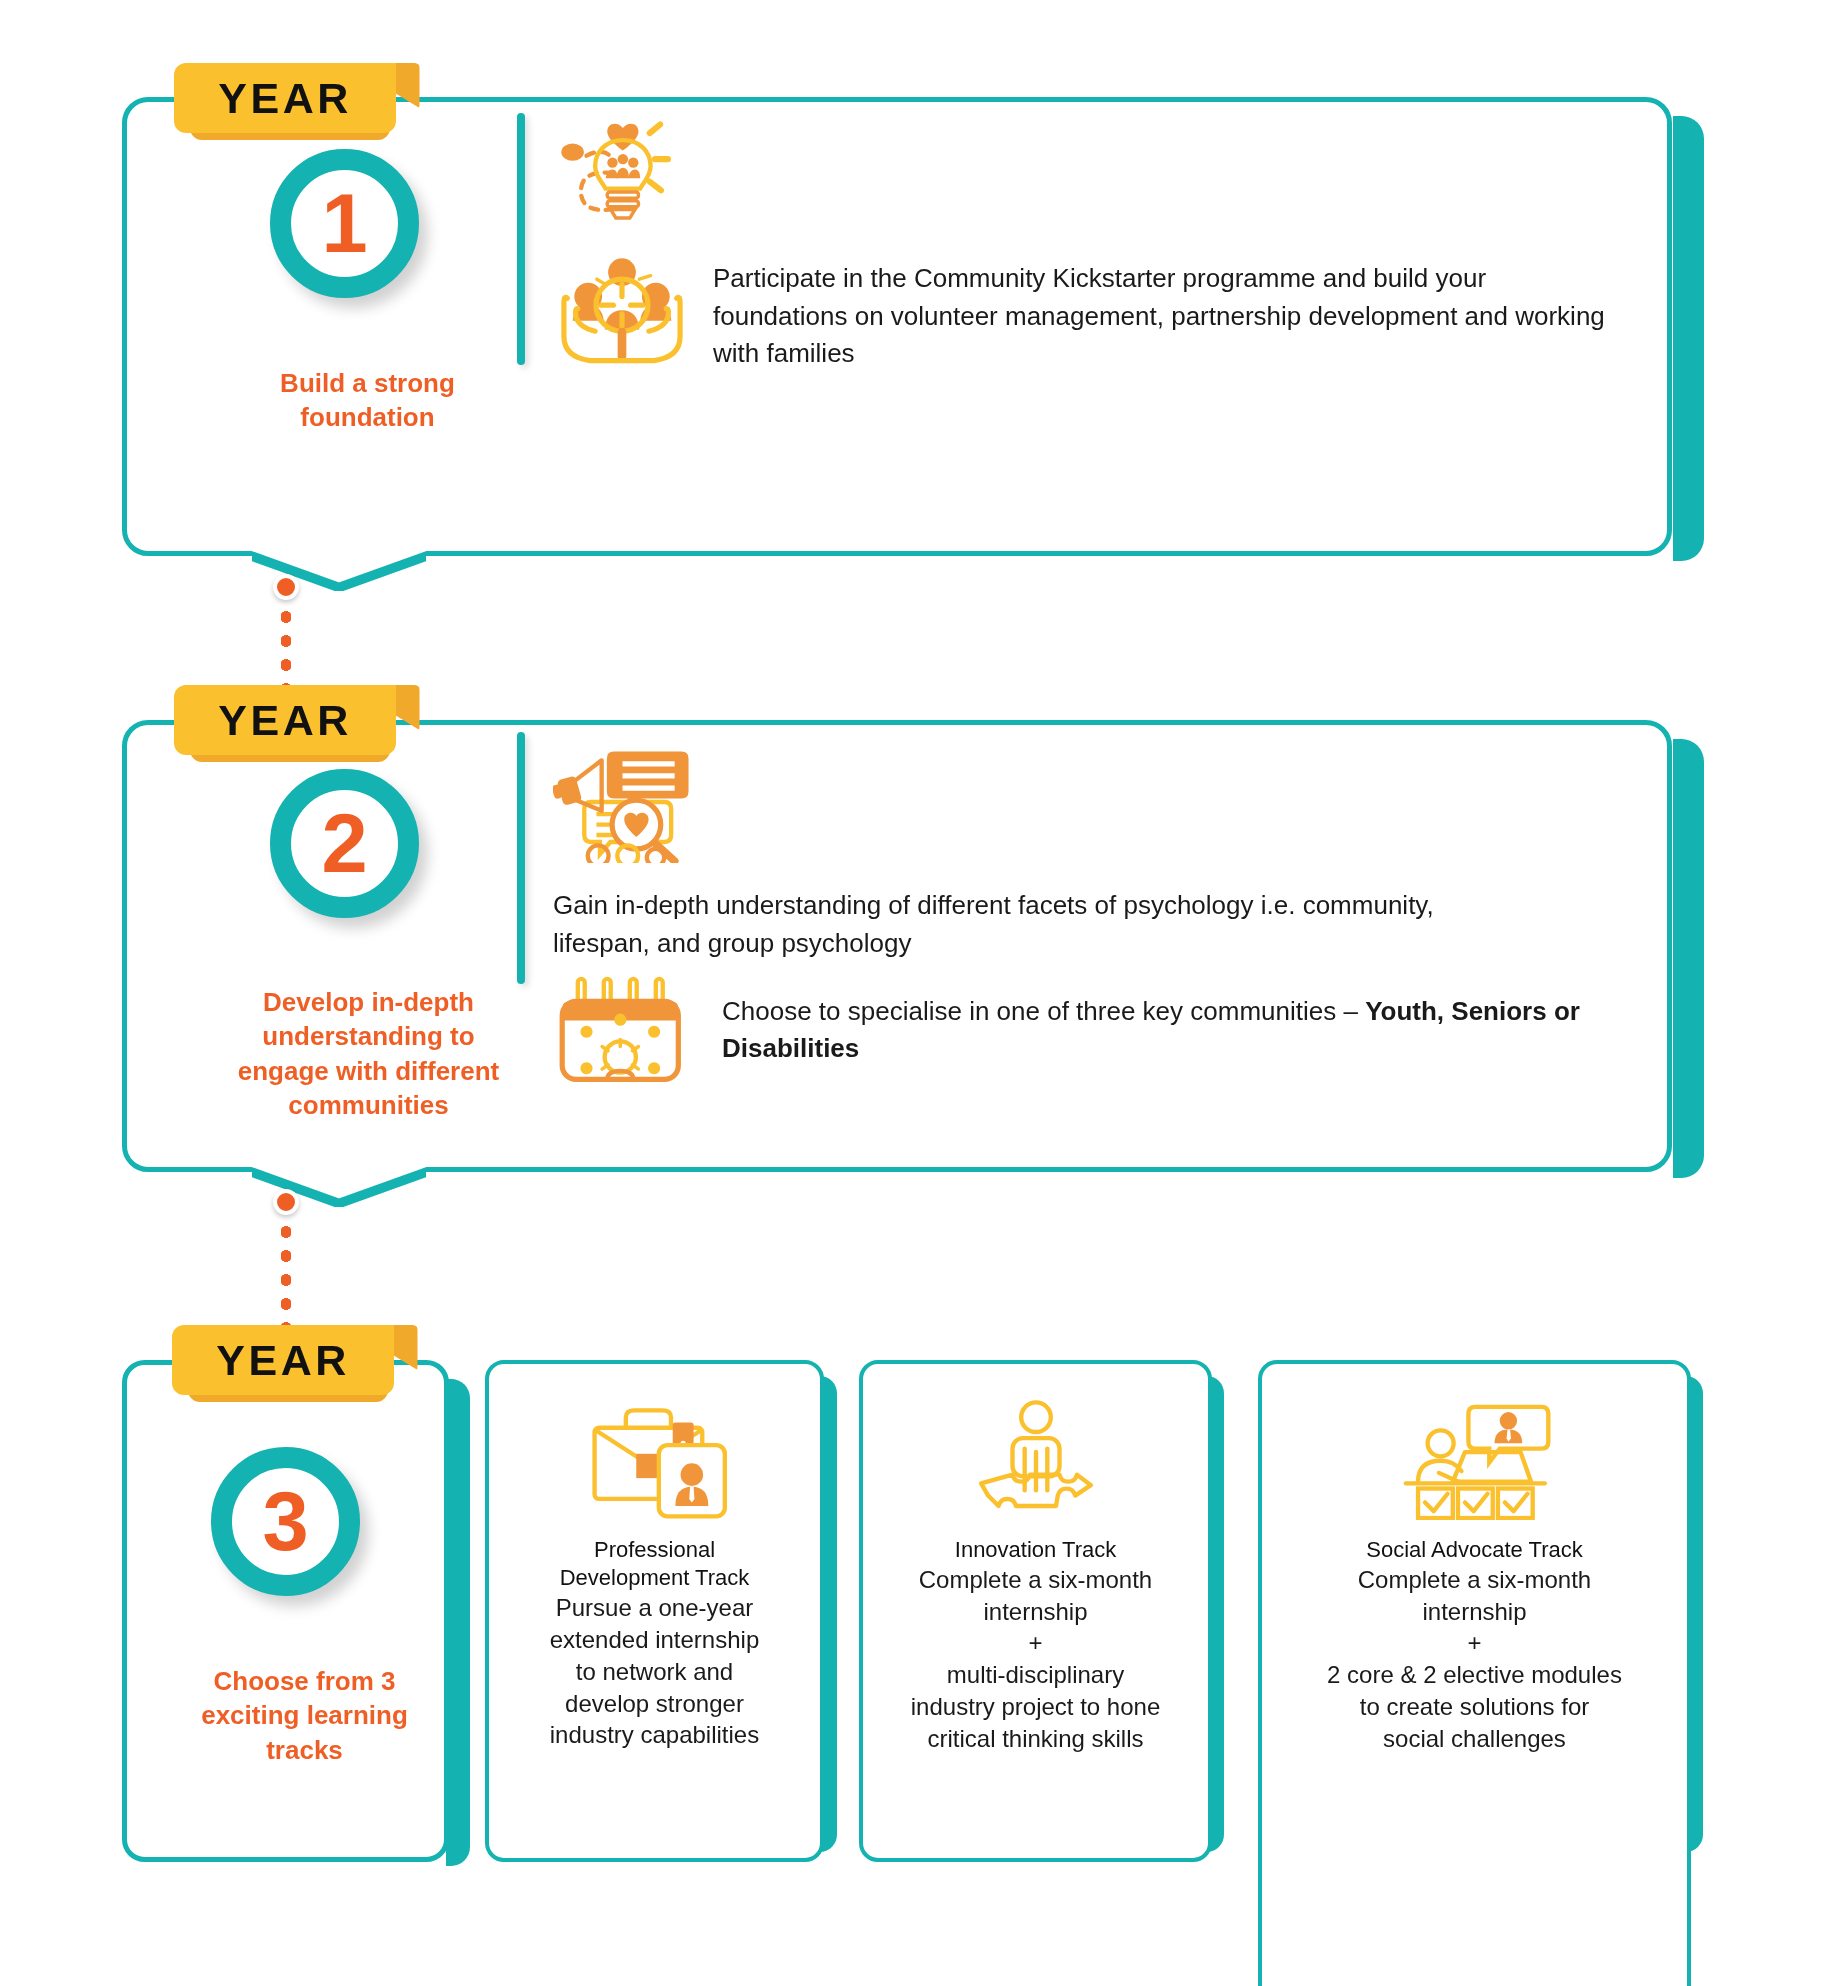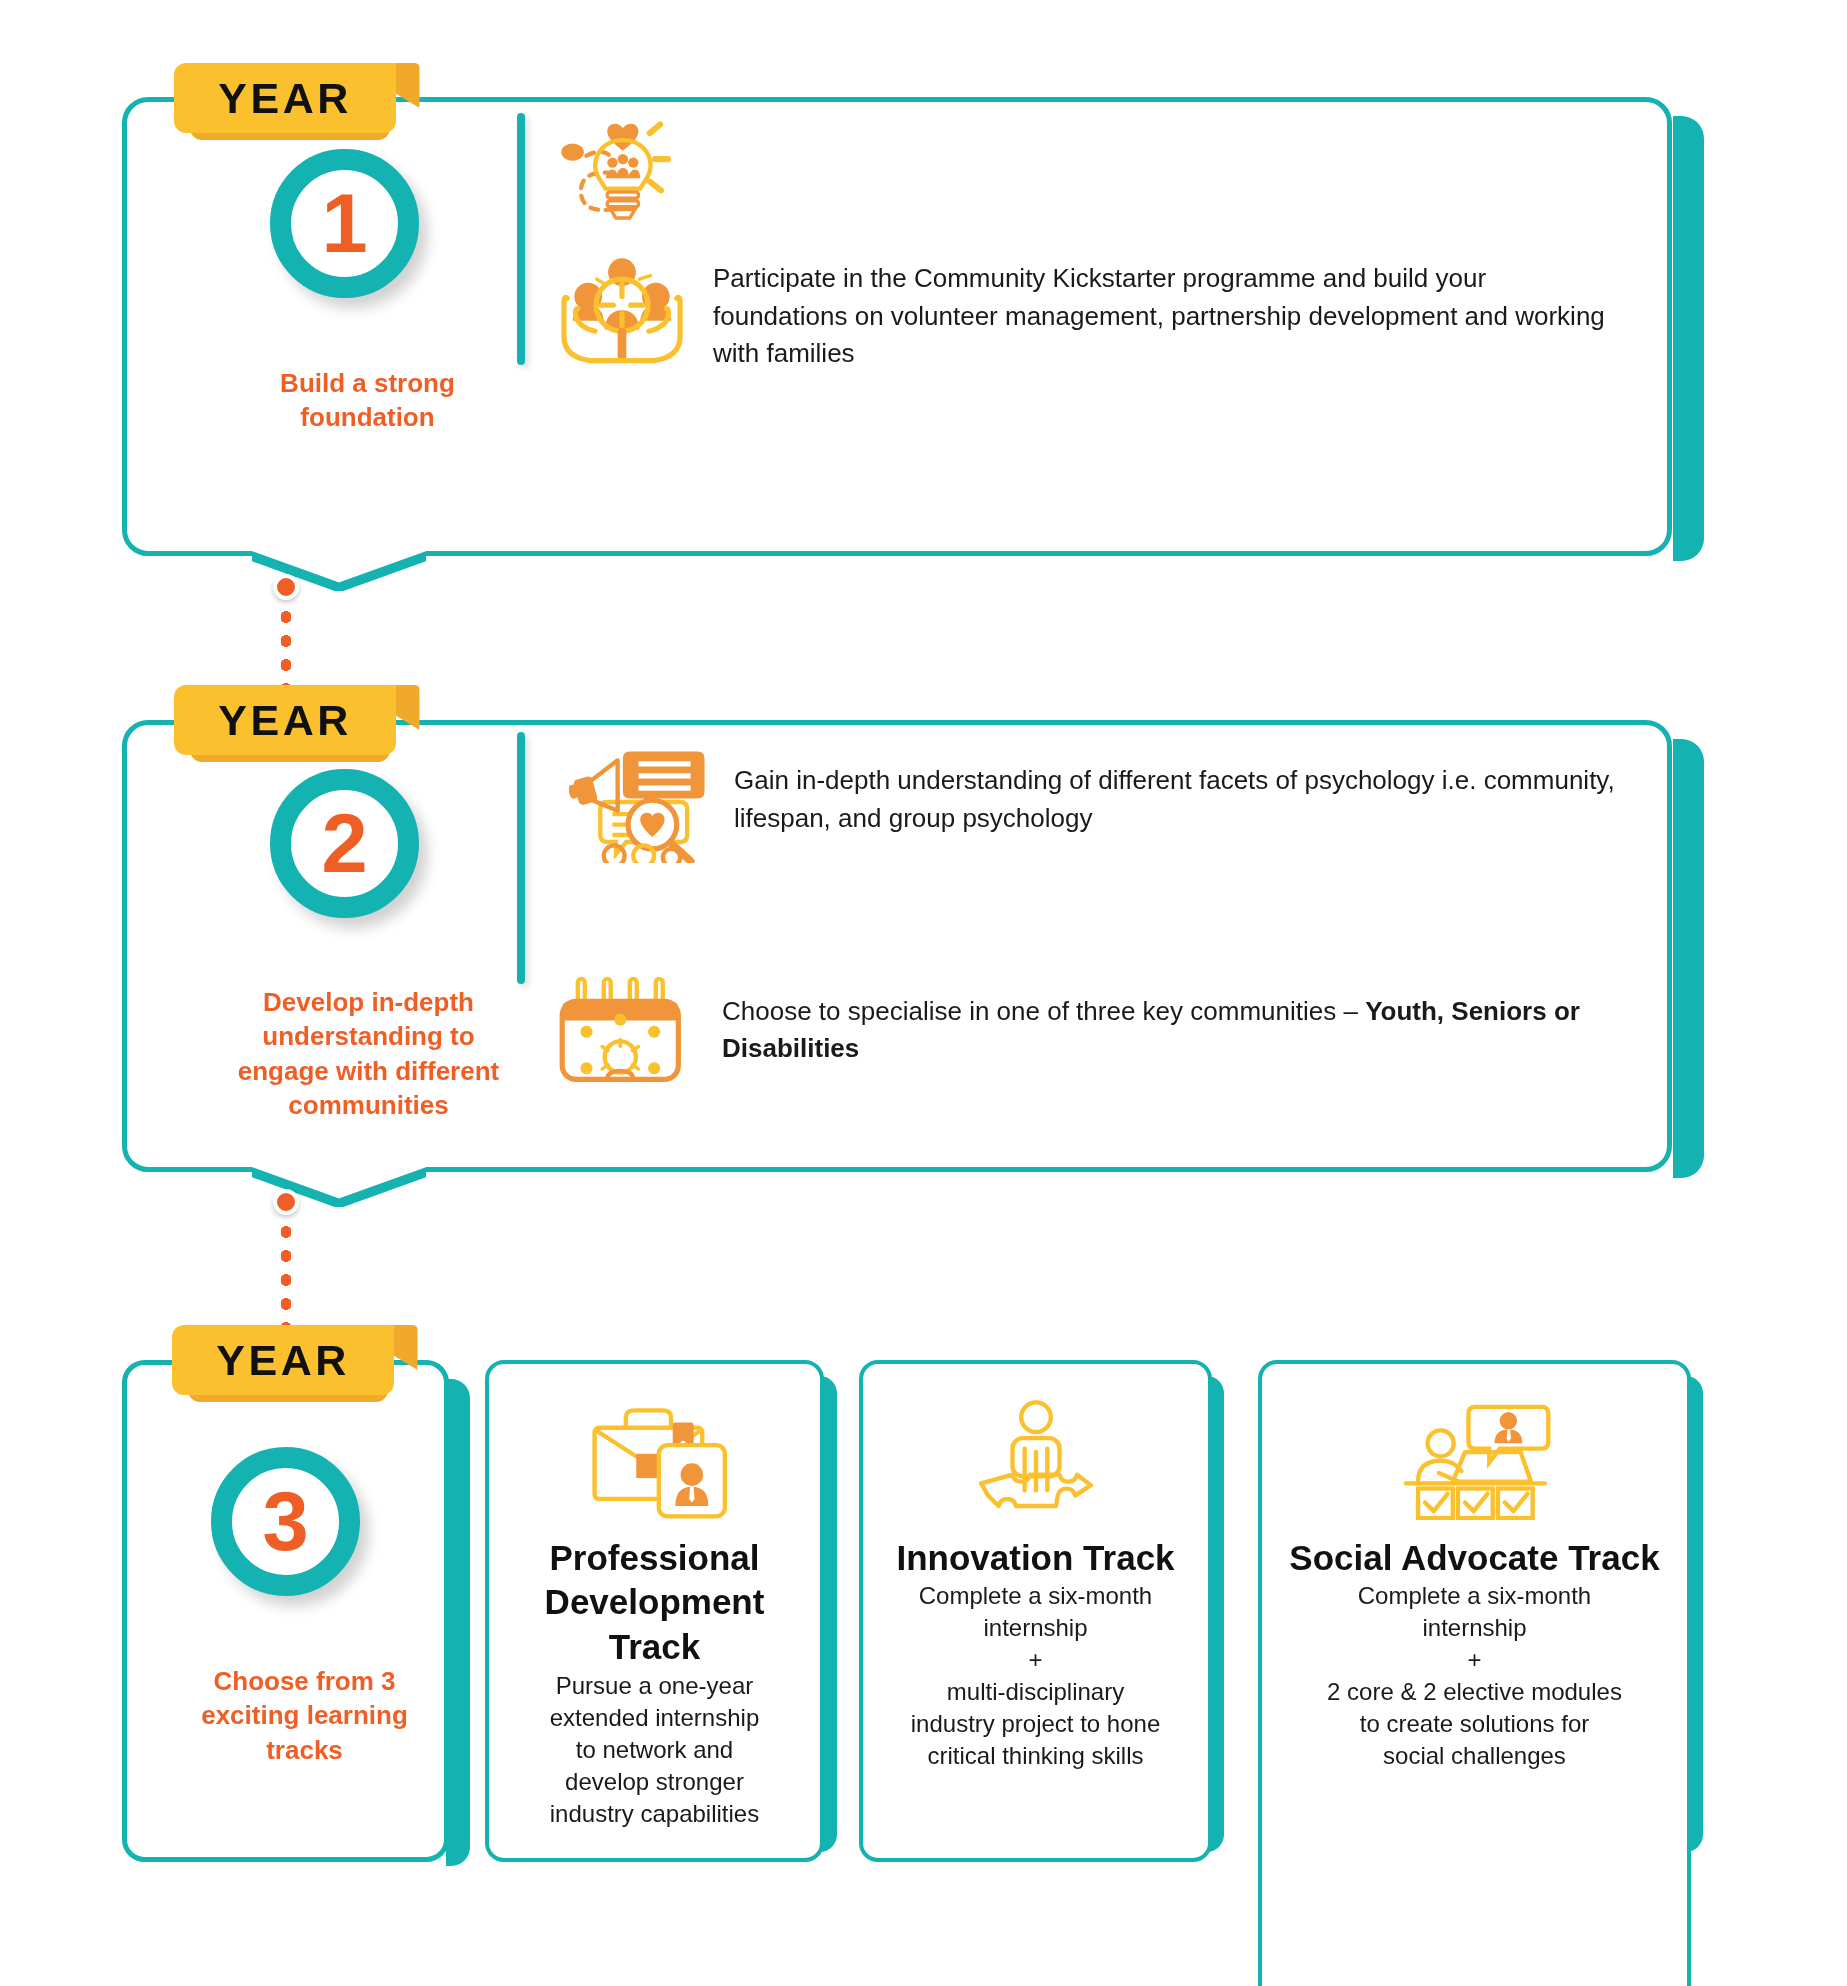--- a/index.html
+++ b/index.html
@@ -109,21 +109,21 @@
     position: absolute; top: 15.6px; width: 22.6px;
     border-radius: 0 17.4px 17.4px 0; background: #14b2b0;
   }
   .track-inner {
     position: absolute; left: 0; right: 0; top: 0; bottom: 0;
     display: flex; flex-direction: column; align-items: center;
     padding: 29.5px 12px 17.4px;
   }
   .track-icon { height: 130px; display: flex; align-items: center; justify-content: center; }
   .track-title {
-    font-size: 35px; font-weight: 700; color: #111; text-align: center;
+    font-size: 22px; font-weight: 400; color: #111; text-align: center;
     line-height: 1.28; margin-top: 12px;
   }
   .track-desc {
     font-size: 24px; color: #1a1a1a; text-align: center; line-height: 1.33;
   }
 </style>
 </head>
 <body>
 
 <div class="canvas">
@@ -229,21 +229,21 @@
         <span class="num-text">2</span>
       </div>
       <div class="step-title" style="left:-43px; top:216px; width:283px; white-space:pre-line;">Develop in-depth
 understanding to
 engage with different
 communities</div>
     </div>
 
     <div class="vrule" style="left:395px; top:12px; height:252px;"></div>
 
-    <div class="row" style="left:447px; top:21px; width:1095px;">
+    <div class="row" style="left:431px; top:21px; width:1095px;flex-direction:column;">
       <div class="row-icon" style="width:165px;">
         <svg width="139" height="122" viewBox="0 0 160 140">
           <path d="M70 12 L148 12 Q156 12 156 20 L156 58 Q156 66 148 66 L96 66 L86 80 L86 66 L70 66
                    Q62 66 62 58 L62 20 Q62 12 70 12 Z" fill="#f0953a"></path>
           <line x1="80" y1="26" x2="140" y2="26" stroke="#ffffff" stroke-width="6"></line>
           <line x1="80" y1="40" x2="140" y2="40" stroke="#ffffff" stroke-width="6"></line>
           <line x1="80" y1="54" x2="140" y2="54" stroke="#ffffff" stroke-width="6"></line>
           <path d="M44 70 L128 70 Q136 70 136 78 L136 108 Q136 116 128 116 L66 116 L54 130 L54 116
                    L44 116 Q36 116 36 108 L36 78 Q36 70 44 70 Z" fill="none" stroke="#fbc02d" stroke-width="5"></path>
           <line x1="50" y1="84" x2="104" y2="84" stroke="#fbc02d" stroke-width="5"></line>

